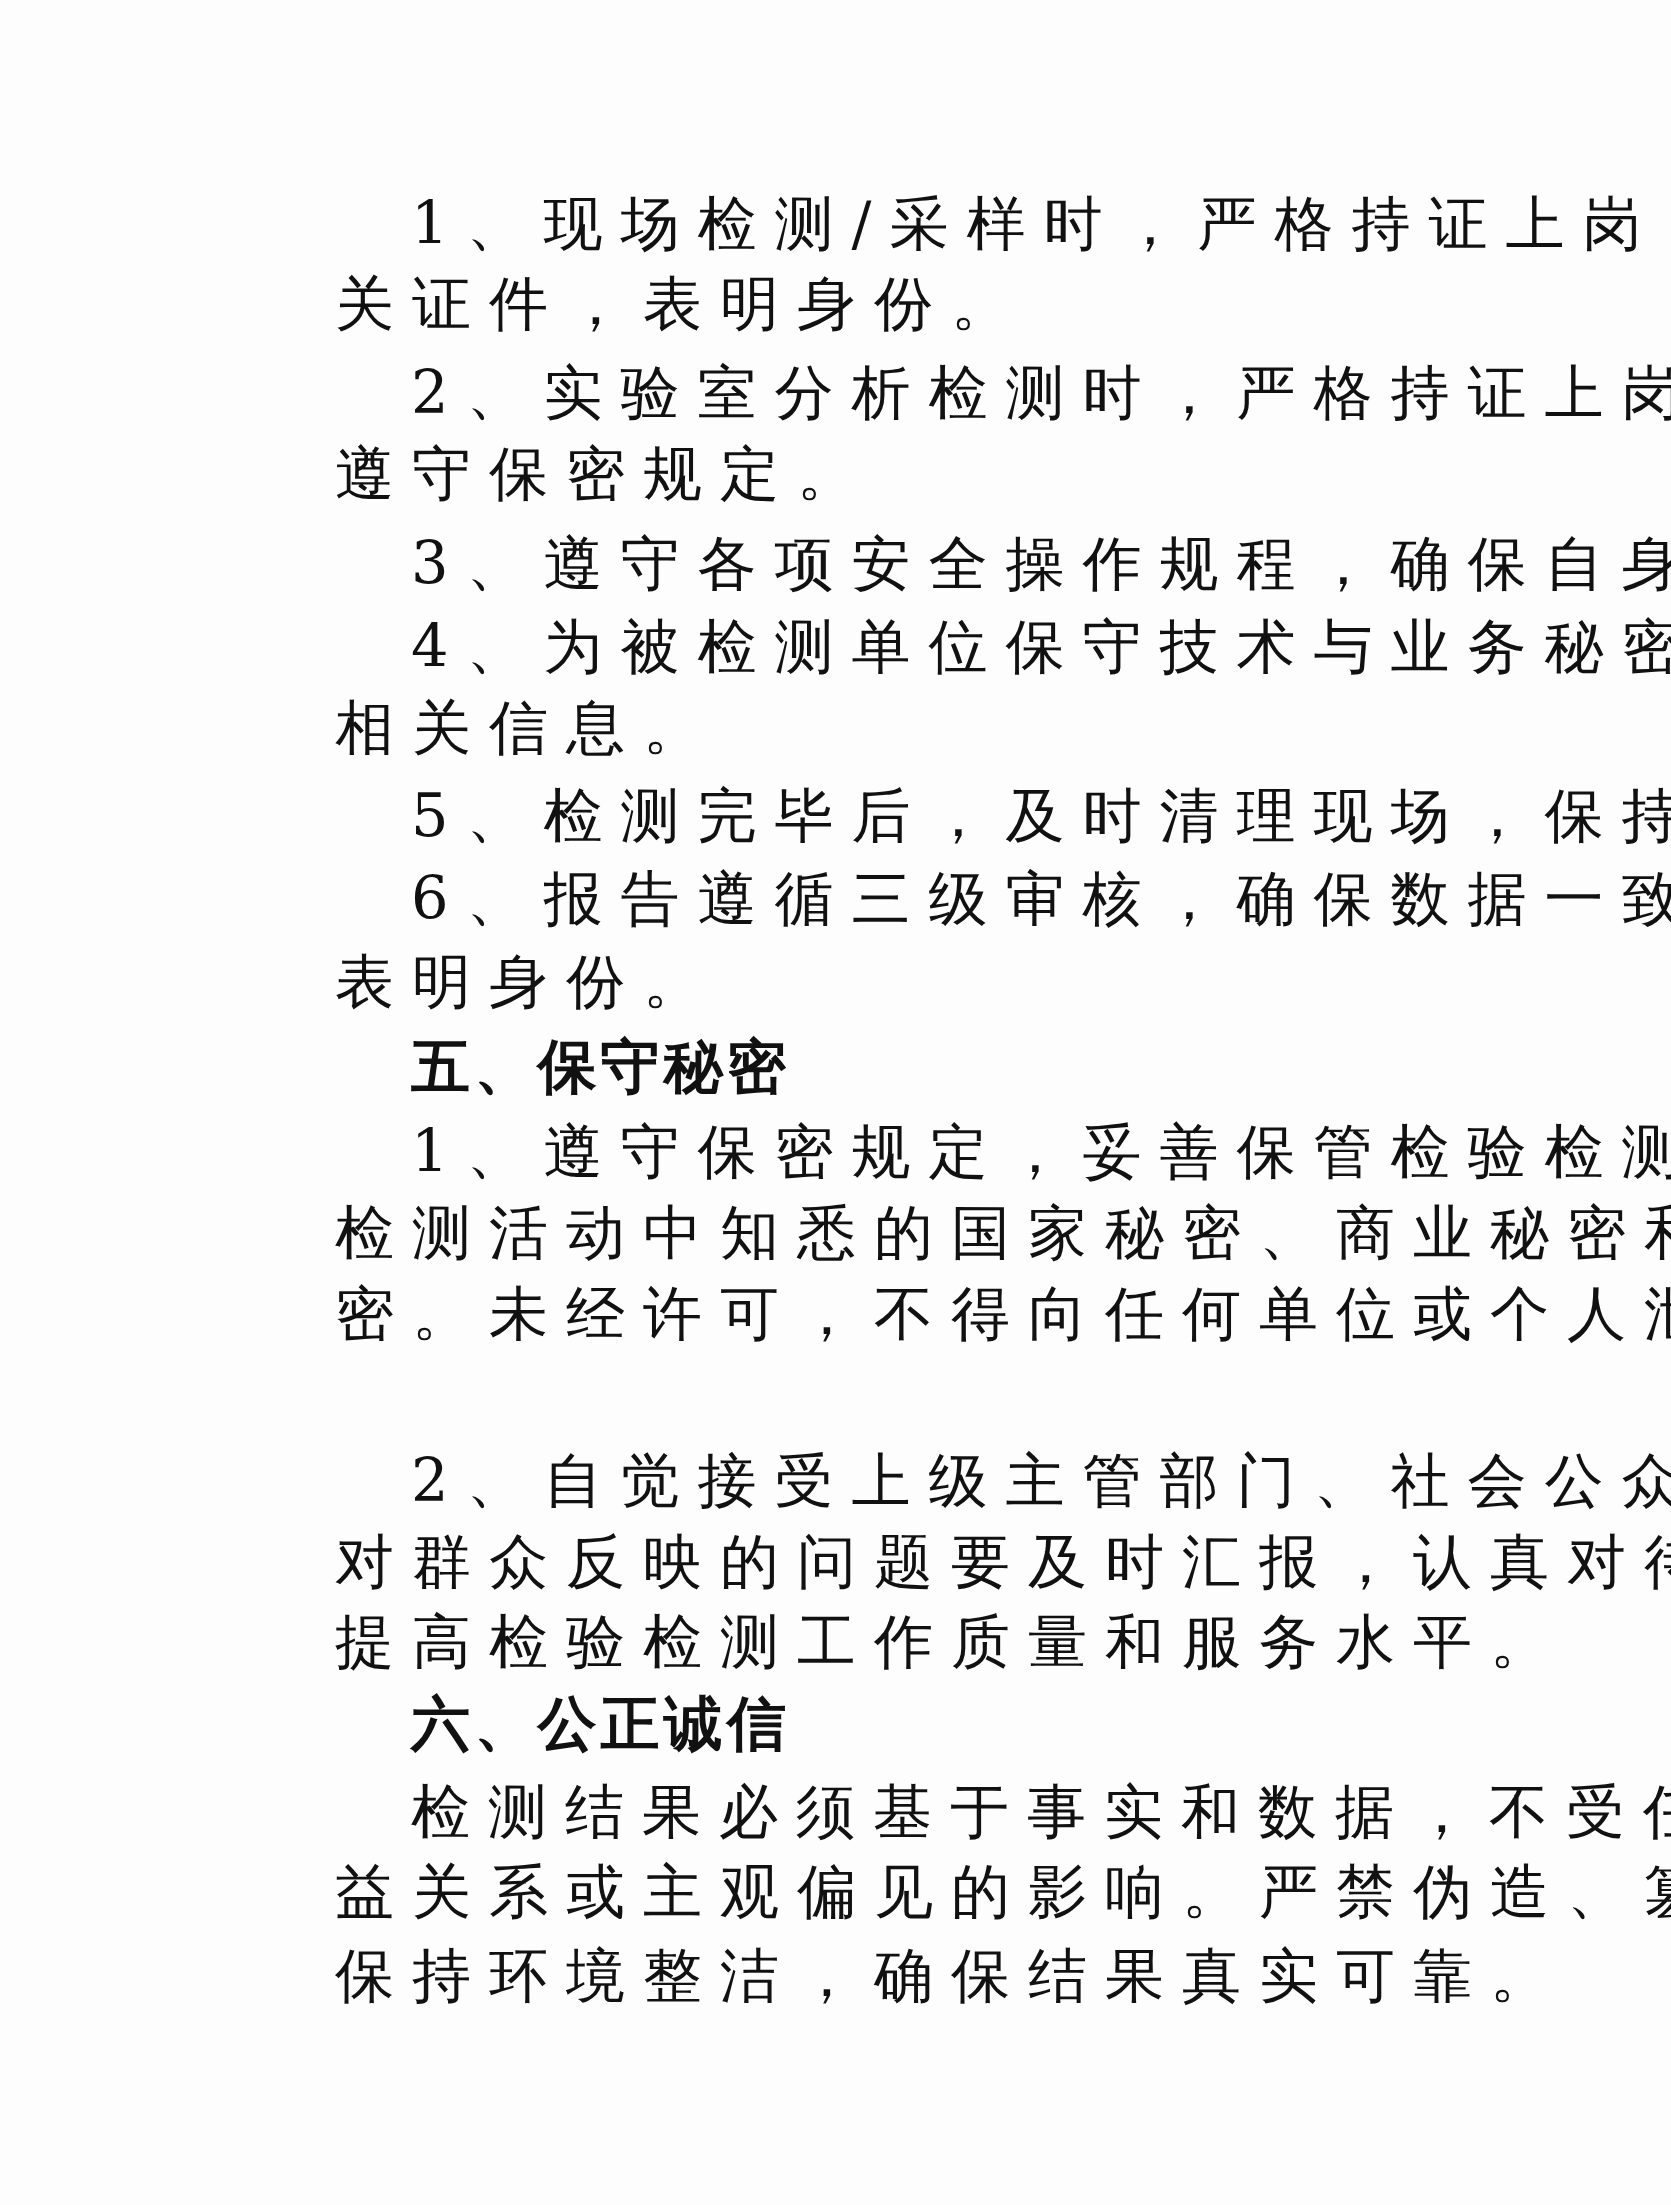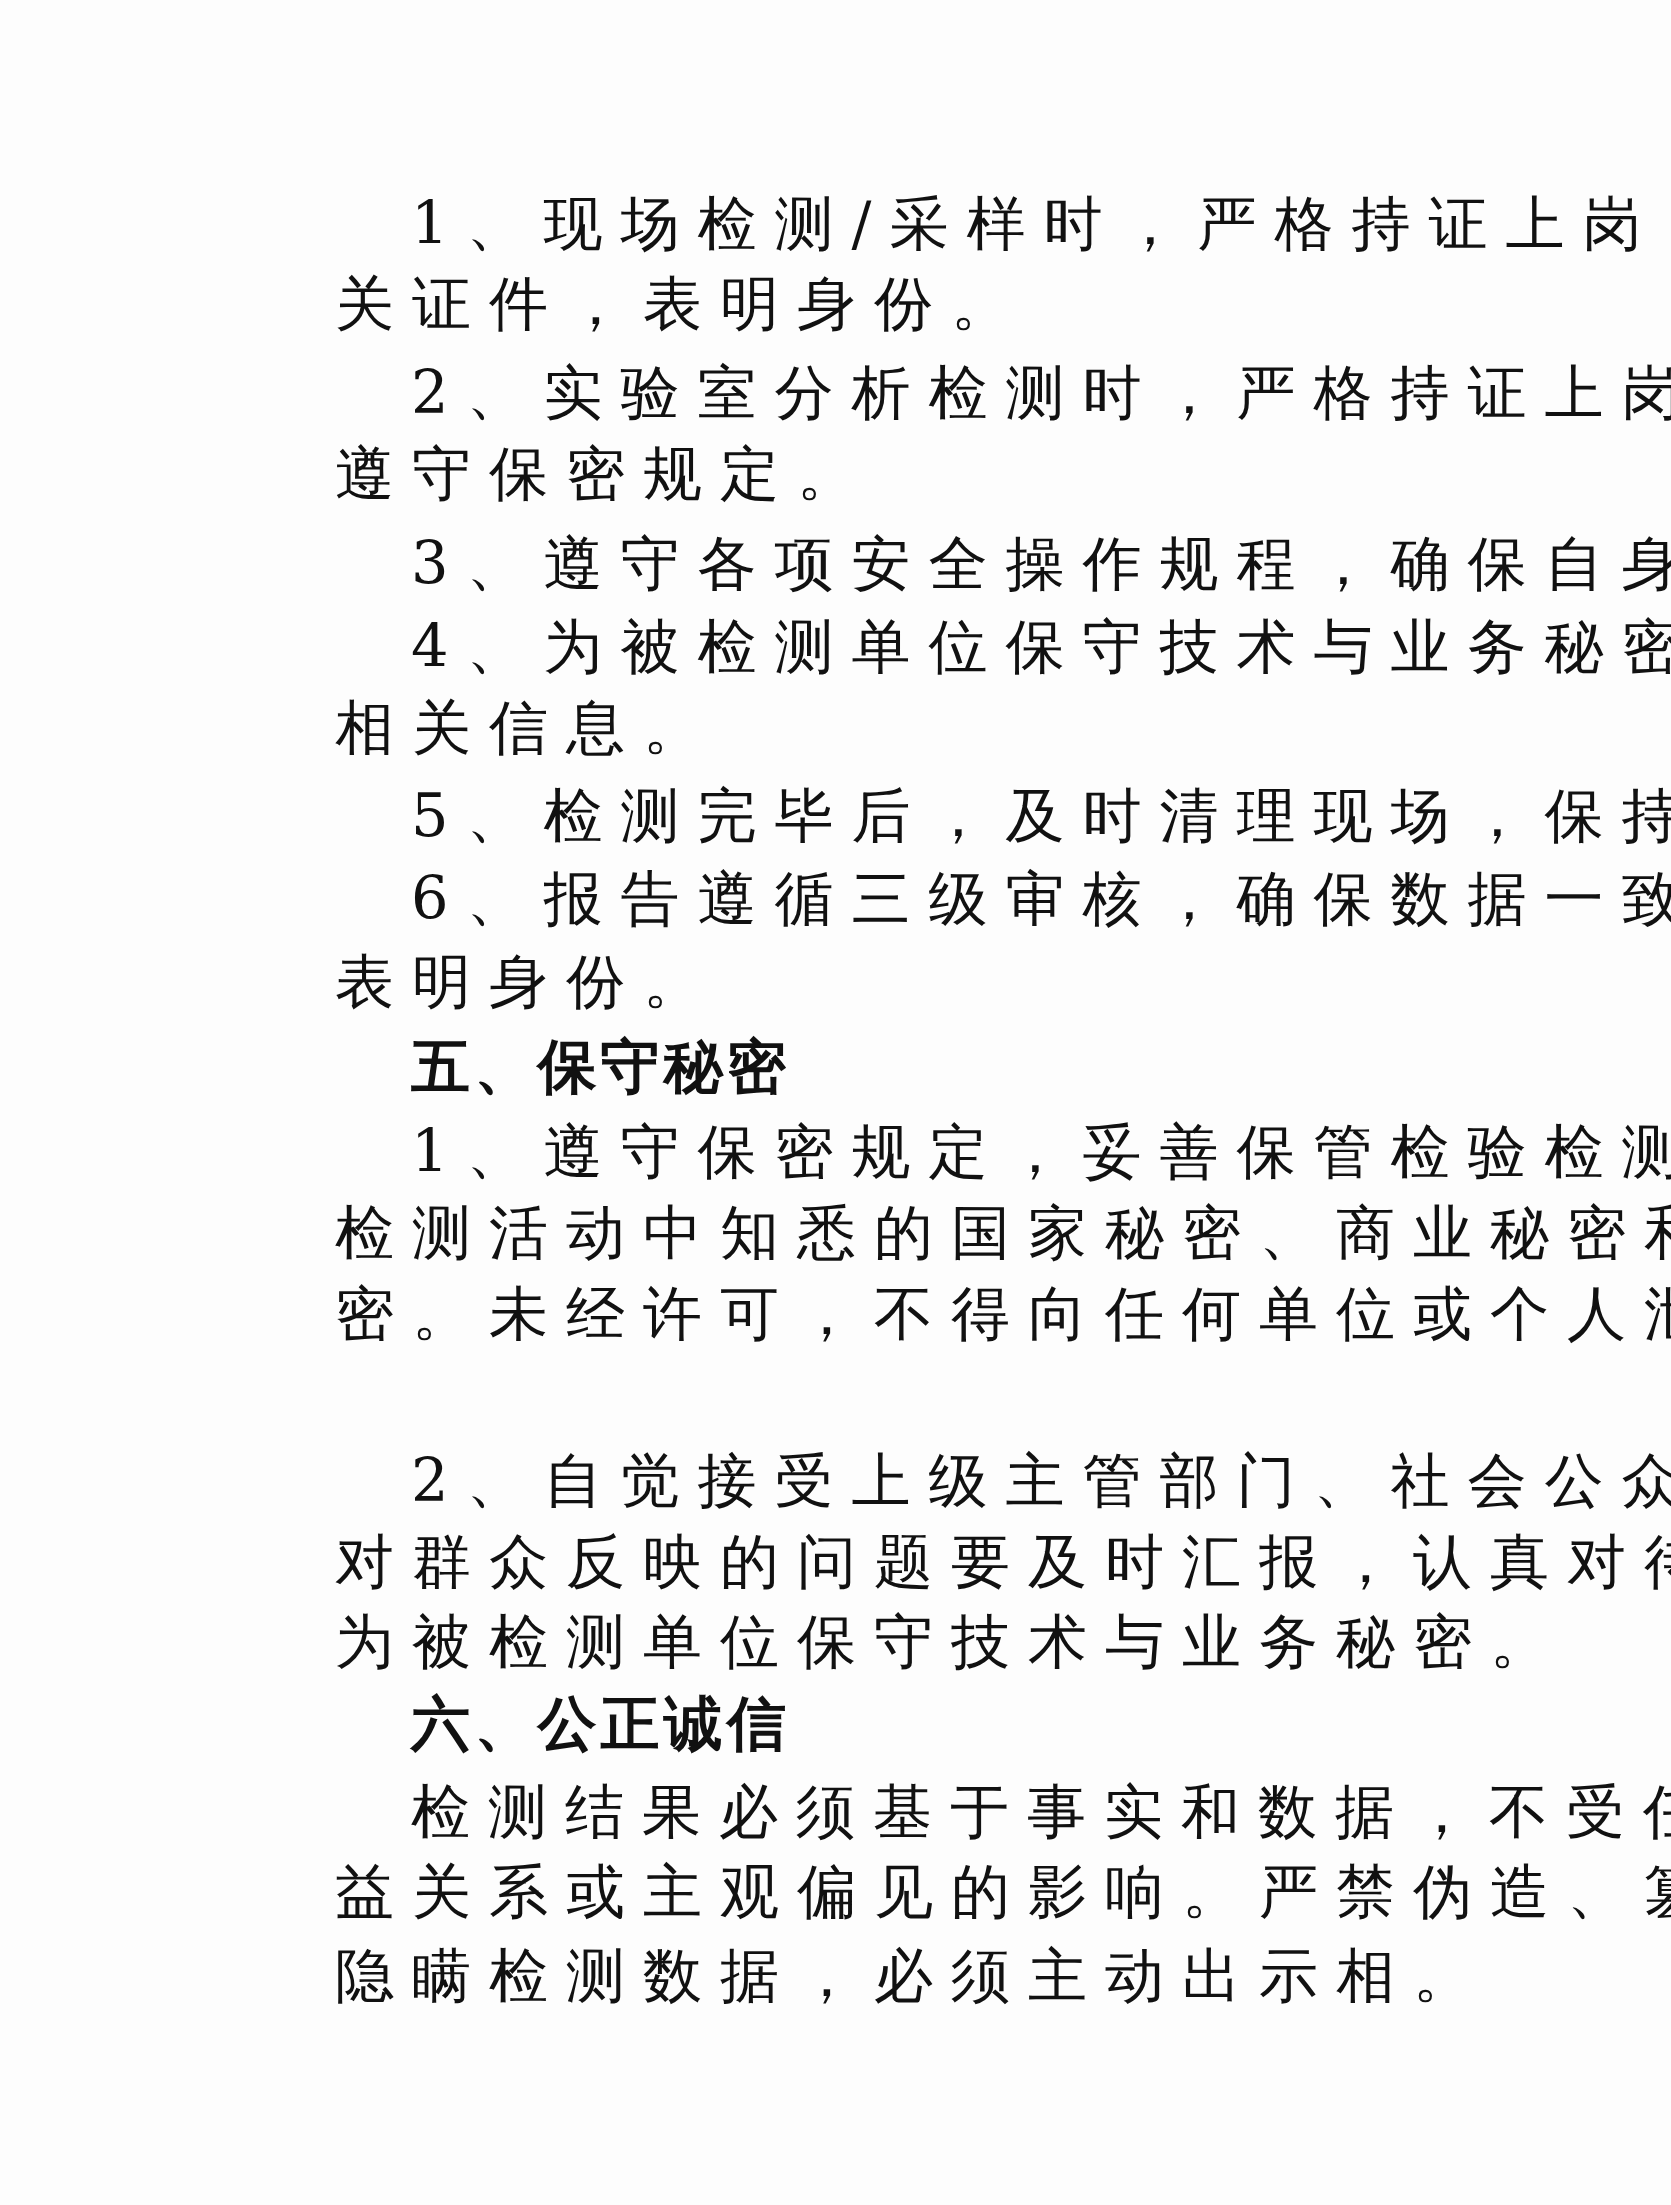--- a/index.html
+++ b/index.html
@@ -40,20 +40,20 @@
   <div class="line indent" style="top:781px">5、检测完毕后，及时清理现场，保持环境整洁。</div>
   <div class="line indent" style="top:864px">6、报告遵循三级审核，确保数据一致性，结论符合性，</div>
   <div class="line" style="top:947px">表明身份。</div>
 
   <div class="line heading" style="top:1033px">五、保守秘密</div>
   <div class="line indent" style="top:1117px">1、遵守保密规定，妥善保管检验检测资料，对在检验</div>
   <div class="line" style="top:1198px">检测活动中知悉的国家秘密、商业秘密和技术秘密严格保</div>
   <div class="line" style="top:1279px">密。未经许可，不得向任何单位或个人泄露检测数据、报告</div>
   <div class="line indent" style="top:1446px">2、自觉接受上级主管部门、社会公众和舆论的监督，</div>
   <div class="line" style="top:1527px">对群众反映的问题要及时汇报，认真对待并积极整改，不断</div>
-  <div class="line" style="top:1607px">为被检测单位保守技术与业务秘密。</div>
+  <div class="line" style="top:1607px">提高检验检测工作质量和服务水平。</div>
 
   <div class="line heading" style="top:1690px">六、公正诚信</div>
   <div class="line indent" style="top:1777px">检测结果必须基于事实和数据，不受任何外部压力、利</div>
   <div class="line" style="top:1857px">益关系或主观偏见的影响。严禁伪造、篡改、选择性报告或</div>
-  <div class="line" style="top:1941px">隐瞒检测数据，必须主动出示相。</div>
+  <div class="line" style="top:1941px">保持环境整洁，确保结果真实可靠。</div>
 </div>
 
 
 </body></html>

